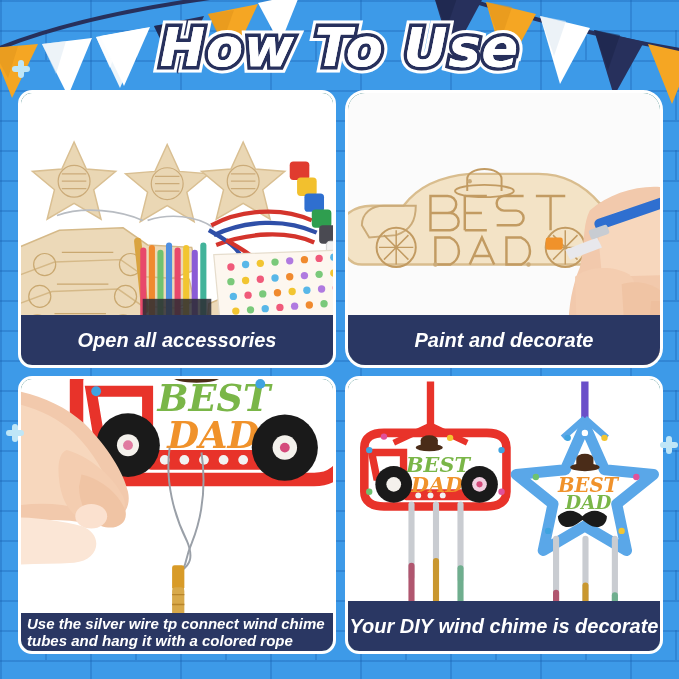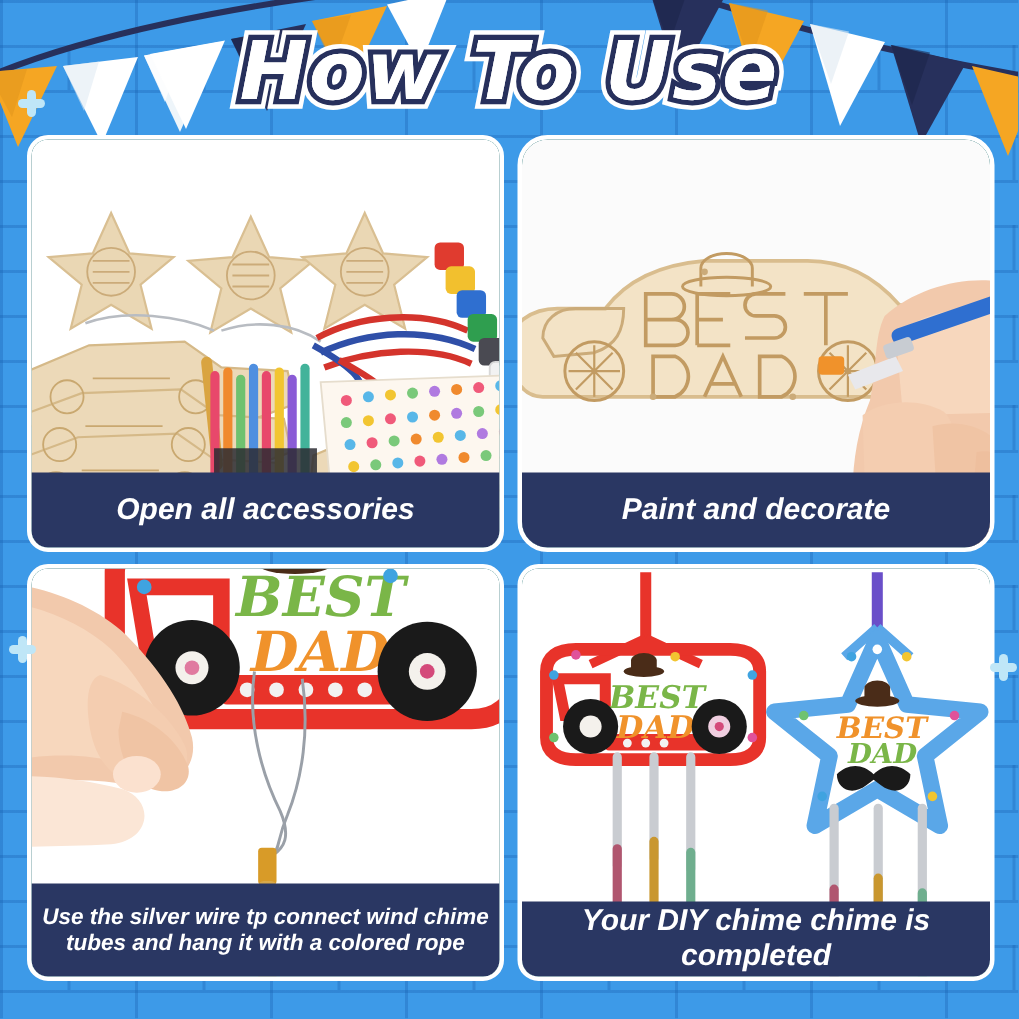--- a/index.html
+++ b/index.html
@@ -59,26 +59,26 @@
   .panel.p3{left:18px;top:376px;width:312px;height:272px;}
   .panel.p4{left:345px;top:376px;width:312px;height:272px;}
 
   .photo{position:absolute;left:0;top:0;right:0;bottom:0;background:#0f766e;overflow:hidden;}
   .photo svg{display:block;width:100%;height:100%;}
 
   .caption{
     position:absolute;left:0;right:0;bottom:0;
     background:#2a3763;color:#ffffff;
     display:flex;align-items:center;justify-content:center;
-    text-align:center;font-weight:bold;line-height:1.15;
+    font-weight:bold;line-height:1.15;
     border-radius:0 0 11px 11px;
     font-family:"Liberation Sans", sans-serif;
   }
   .cap-1line{height:50px;font-size:20px;}
-  .cap-2line{height:62px;font-size:15px;padding:0 6px;}
+  .cap-2line{height:38px;font-size:15px;padding:0 6px;}
 
   
   .plus{position:absolute;width:18px;height:18px;z-index:2;}
   .plus::before,.plus::after{content:"";position:absolute;background:#bfe6f7;border-radius:3px;}
   .plus::before{left:6px;top:0;width:6px;height:18px;}
   .plus::after{left:0;top:6px;width:18px;height:6px;}
 </style>
 </head>
 <body>
 
@@ -469,16 +469,16 @@
             <rect x="196" y="128" width="5" height="62" rx="2.5" fill="#c9ccd1"></rect>
             <rect x="196" y="172" width="5" height="52" rx="2.5" fill="#b0566f"></rect>
             <rect x="220" y="128" width="5" height="56" rx="2.5" fill="#c9ccd1"></rect>
             <rect x="220" y="166" width="5" height="50" rx="2.5" fill="#c9972f"></rect>
             <rect x="244" y="128" width="5" height="64" rx="2.5" fill="#c9ccd1"></rect>
             <rect x="244" y="174" width="5" height="50" rx="2.5" fill="#6fae8e"></rect>
           </g>
         </g>
       </svg>
     </div>
-    <div class="caption cap-1line">Your DIY chime chime is completed</div>
+    <div class="caption cap-1line">Your DIY wind chime is decorate</div>
   </div>
 
 </div>
 
 </body></html>

